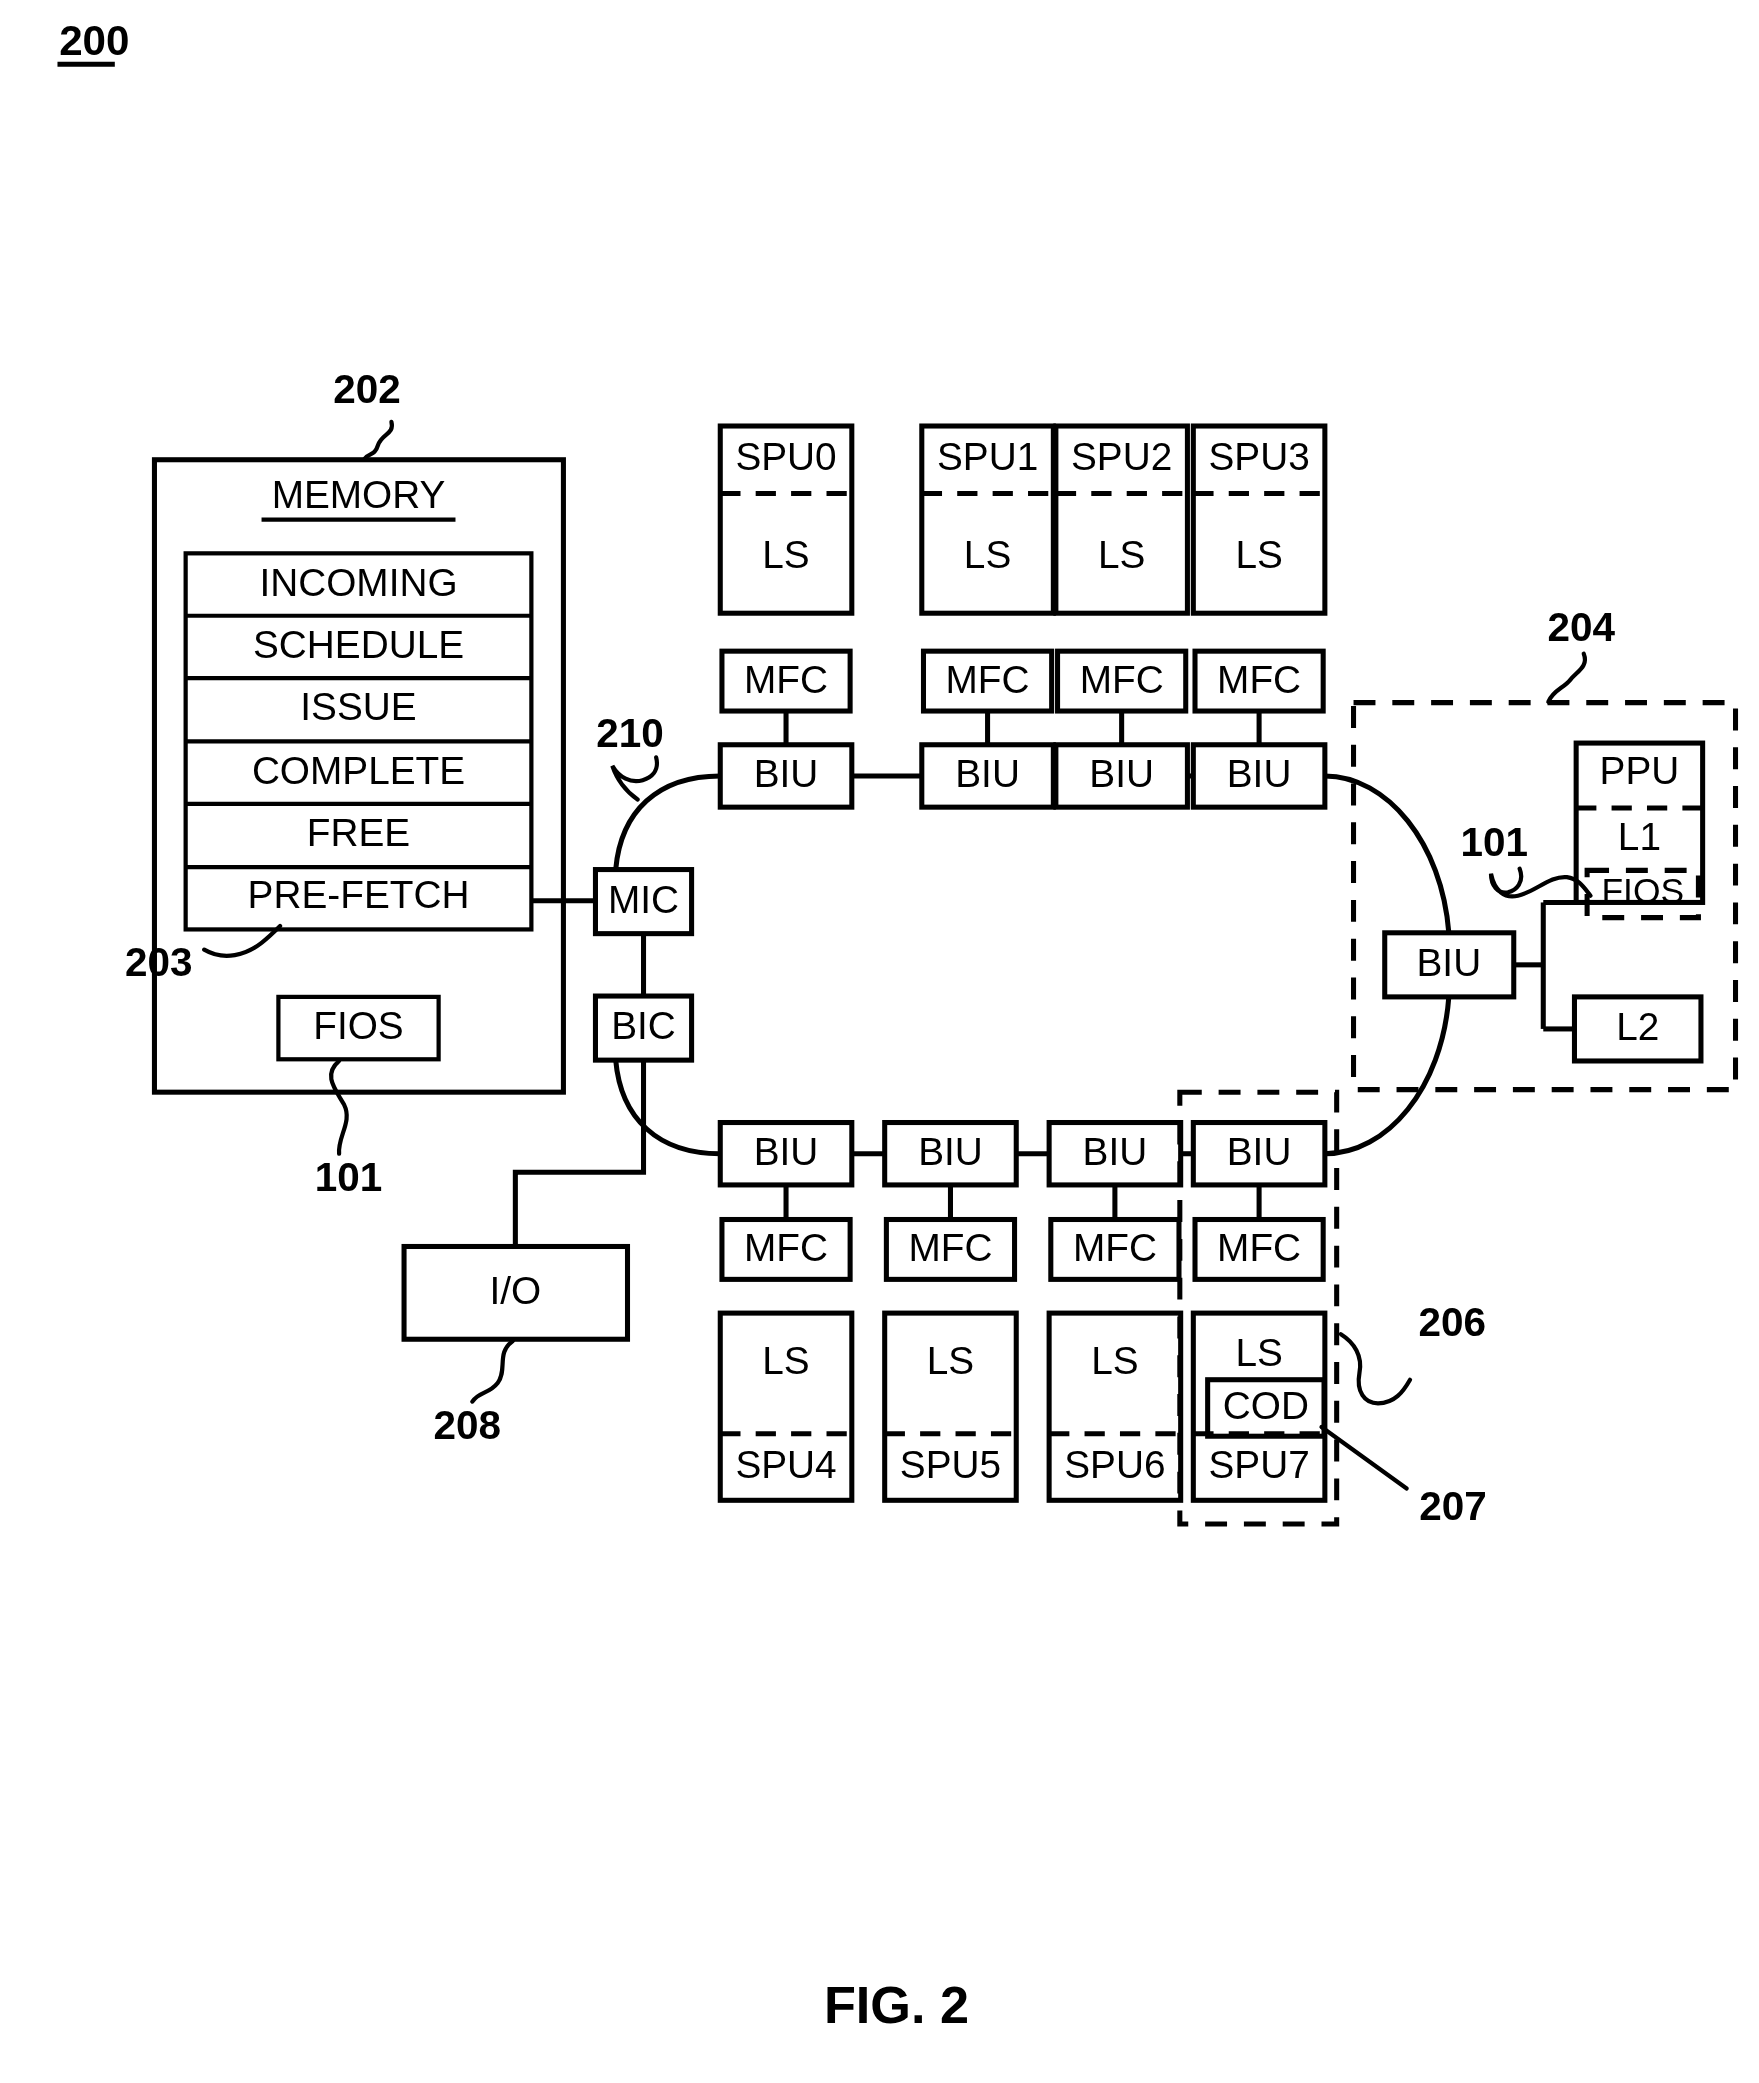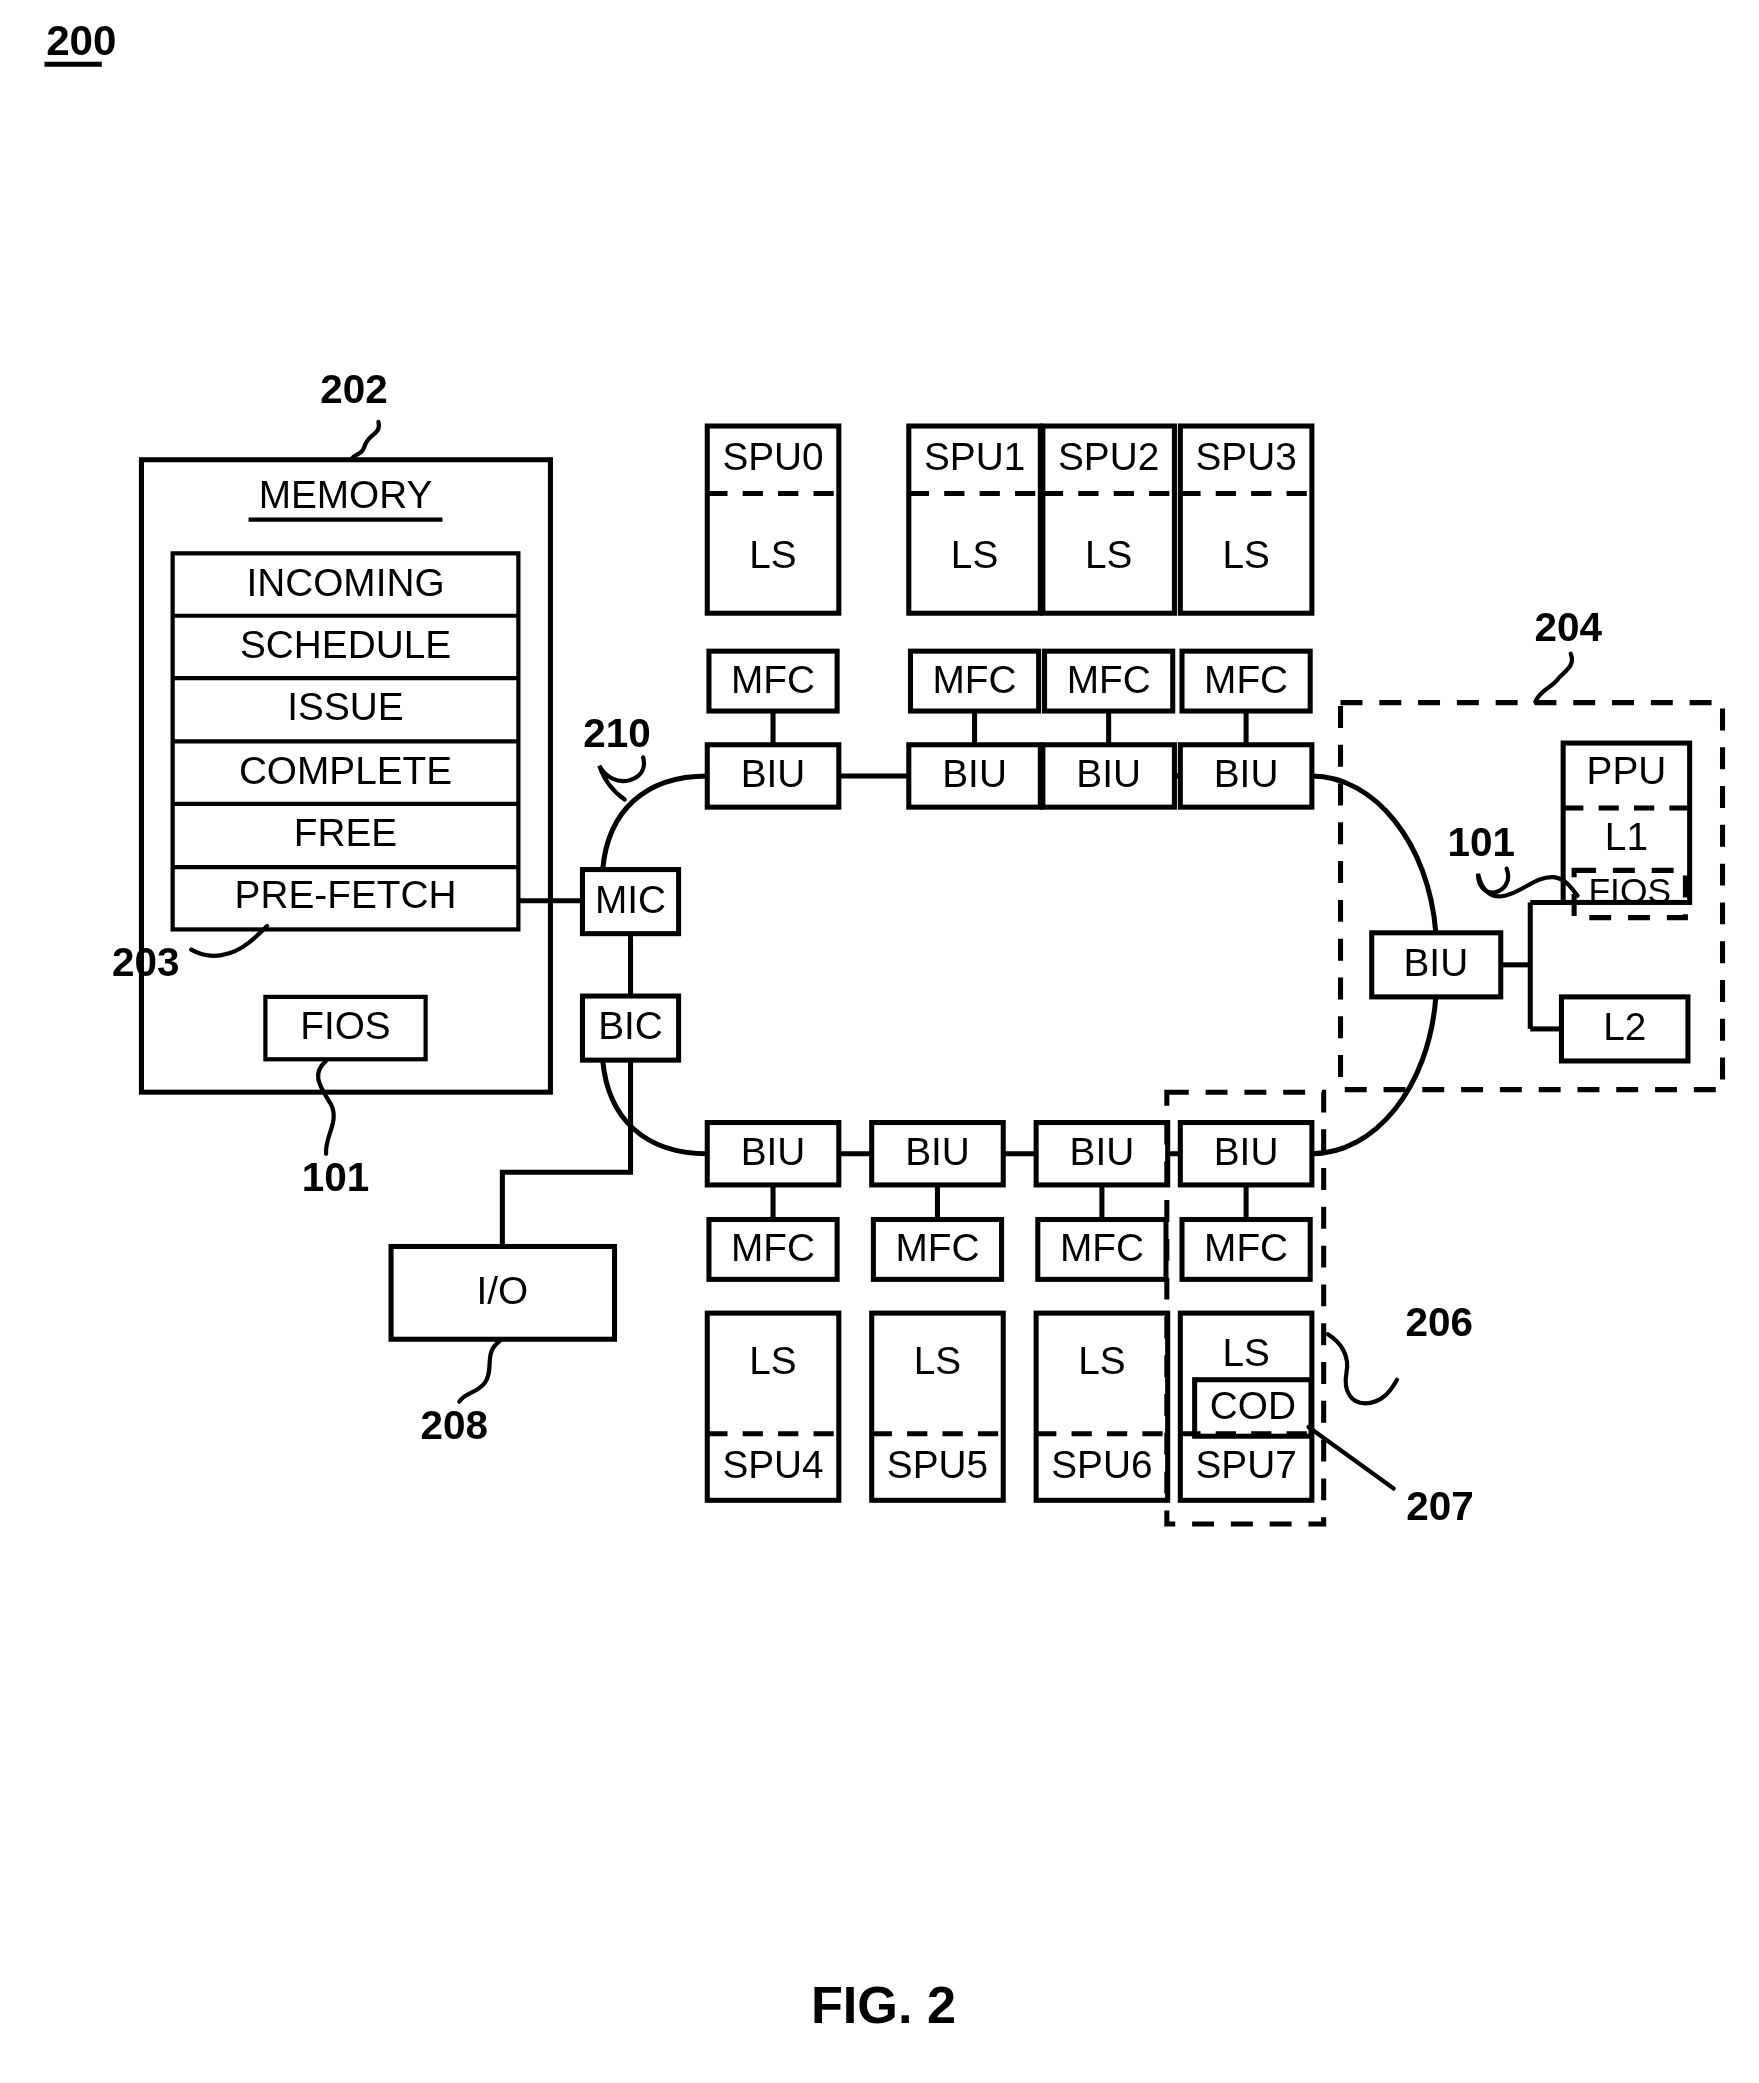--- a/index.html
+++ b/index.html
@@ -10,21 +10,21 @@
   body {
     width: 1759px;
     height: 2084px;
     font-family: "Liberation Sans", sans-serif;
     color: #000000;
     position: relative;
     overflow: hidden;
   }
   #figure-root {
     position: absolute;
-    left: 4px; top: 0;
+    left: 17px; top: 0;
     width: 1474px;
     height: 2084px;
   }
   svg { display: block; }
   .bx {
     fill: none;
     stroke: #000000;
     stroke-width: 6;
   }
   .bx-thin {

